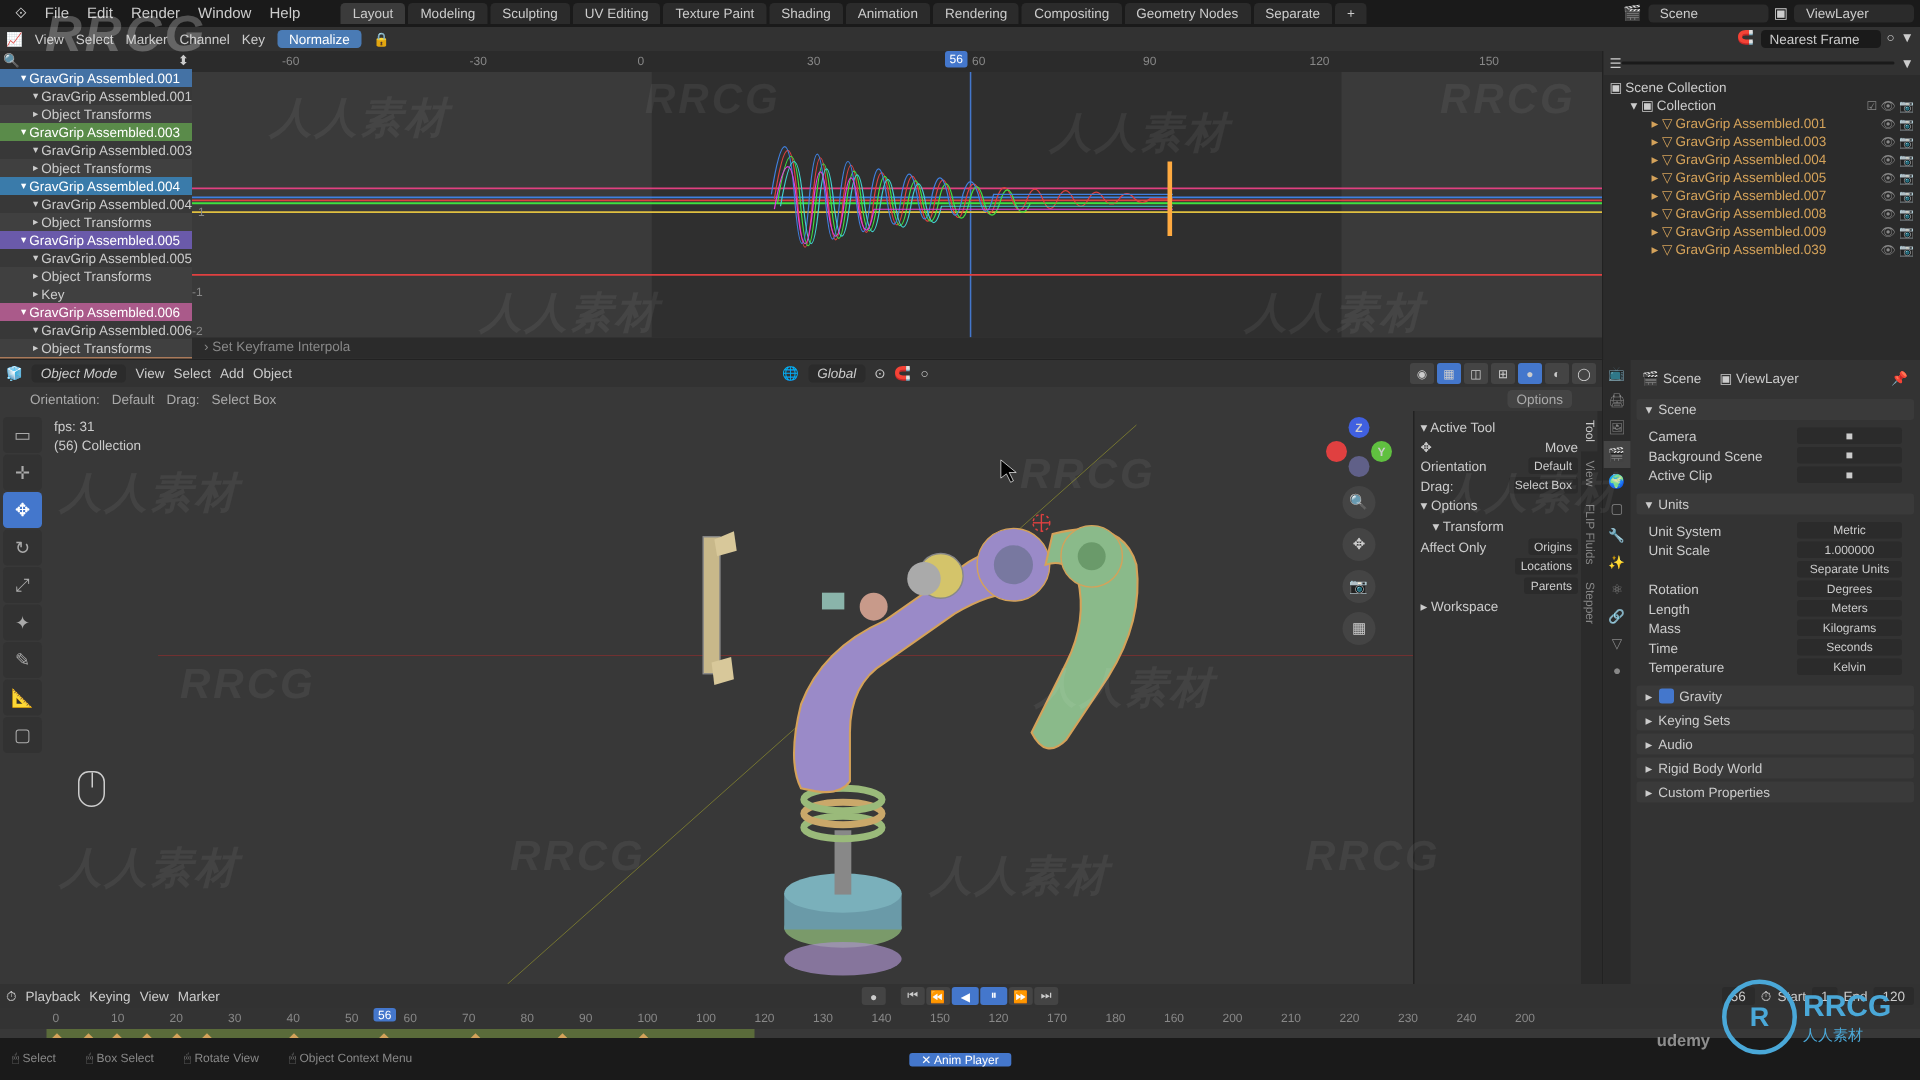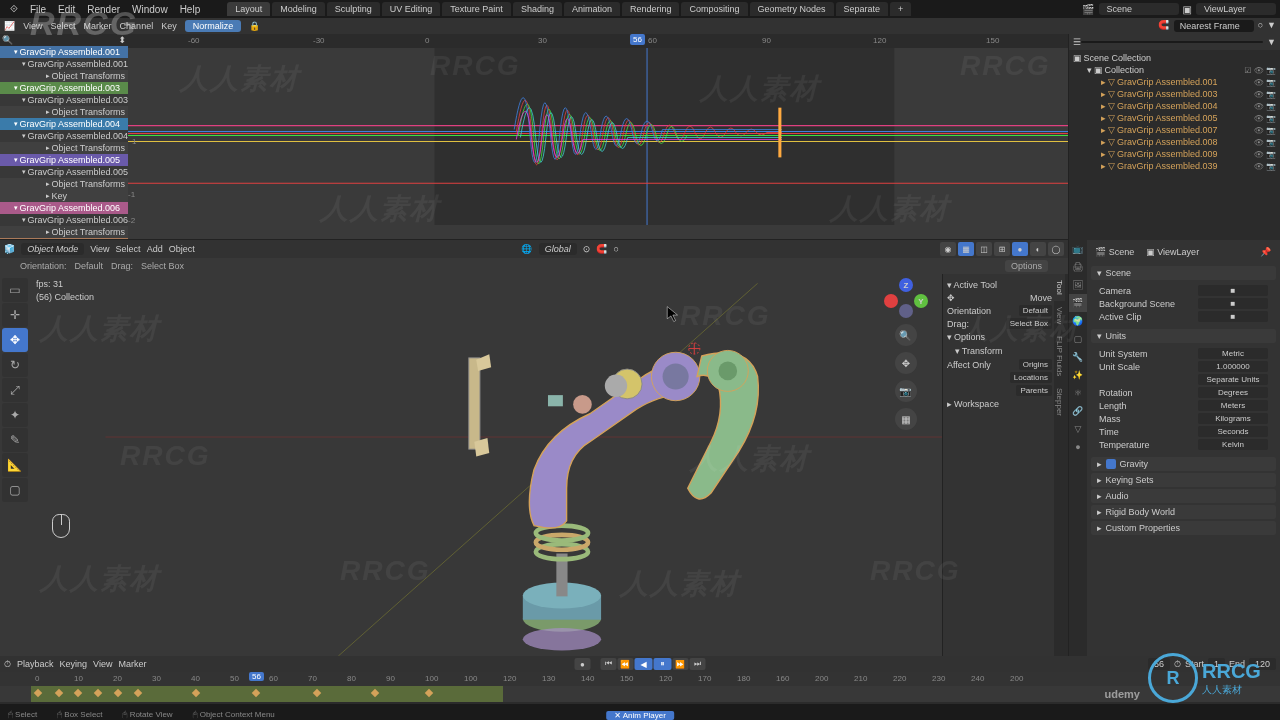--- a/index.html
+++ b/index.html
@@ -24,21 +24,21 @@
 .main { display: flex; height: calc(100% - 34px - 52px - 12px); }
 .left-col { flex: 1; display: flex; flex-direction: column; }
 .right-col { width: 212px; background: #333; display: flex; flex-direction: column; border-left: 1px solid #222; }
 
 
 .graph-area { height: 206px; display: flex; background: #303030; border-bottom: 1px solid #222; position: relative; }
 .graph-tree { width: 128px; background: #2b2b2b; overflow: hidden; font-size: 9px; }
 .graph-tree .tree-item { padding: 1px 2px 1px 14px; white-space: nowrap; overflow: hidden; display: flex; align-items: center; gap: 2px; }
 .graph-tree .tree-item.sel { background: #4472a5; color: #fff; }
 .graph-tree .tree-item.sub { padding-left: 22px; background: #383838; }
-.graph-tree .tree-item.key { padding-left: 46px; background: #404040; }
+.graph-tree .tree-item.key { padding-left: 22px; background: #404040; }
 .graph-tree .tri { font-size: 7px; }
 
 .graph-canvas { flex: 1; position: relative; background: #3a3a3a; overflow: hidden; }
 .graph-ruler { height: 14px; background: #2b2b2b; position: relative; font-size: 8px; color: #888; }
 .graph-ruler .tick { position: absolute; top: 2px; }
 .graph-ruler .playhead { position: absolute; top: 0; background: #4477cc; color: #fff; padding: 1px 3px; font-size: 8px; border-radius: 2px; }
 .graph-plot { position: absolute; top: 14px; left: 0; right: 0; bottom: 14px; }
 .graph-status { position: absolute; bottom: 0; left: 0; right: 0; height: 14px; background: #2b2b2b; padding: 1px 8px; font-size: 9px; color: #888; }
 
 
@@ -111,21 +111,21 @@
 .tl-header .right { margin-left: auto; display: flex; gap: 4px; align-items: center; }
 .tl-header .numfield { background: #2b2b2b; padding: 1px 6px; border-radius: 2px; font-size: 9px; }
 .tl-ruler { height: 14px; background: #333; position: relative; font-size: 8px; color: #888; }
 .tl-ruler .tick { position: absolute; top: 2px; }
 .tl-ruler .playhead { position: absolute; top: 0; background: #4477cc; color: #fff; padding: 0 3px; font-size: 8px; border-radius: 2px; }
 .tl-track { height: 16px; background: #383838; position: relative; }
 .tl-track .key { position: absolute; top: 4px; width: 6px; height: 6px; background: #d4a25a; transform: rotate(45deg); }
 .tl-track .sum { position: absolute; top: 0; bottom: 0; background: #5a6b3a; }
 
 
-.statusbar { height: 16px; background: #1a1a1a; position: absolute; bottom: 0; left: 0; right: 0; display: flex; align-items: flex-end; padding: 0 8px; gap: 20px; font-size: 8px; color: #888; }
+.statusbar { height: 28px; background: #1a1a1a; position: absolute; bottom: 0; left: 0; right: 0; display: flex; align-items: center; padding: 0 8px; gap: 20px; font-size: 8px; color: #888; }
 .statusbar .anim-player { position: absolute; left: 50%; transform: translateX(-50%); background: #4477cc; padding: 0 8px; border-radius: 2px; color: #fff; }
 
 
 .wm { position: absolute; font-size: 28px; font-weight: bold; color: rgba(255,255,255,0.06); pointer-events: none; font-style: italic; letter-spacing: 2px; }
 .udemy { position: absolute; bottom: 20px; right: 140px; font-size: 11px; color: rgba(255,255,255,0.5); font-weight: bold; }
 .rrcg-logo { position: absolute; bottom: 12px; right: 2px; width: 130px; height: 60px; display: flex; align-items: center; gap: 4px; }
 .rrcg-circle { width: 50px; height: 50px; border: 3px solid #4aa8d8; border-radius: 50%; display: flex; align-items: center; justify-content: center; color: #4aa8d8; font-weight: bold; font-size: 18px; }
 .rrcg-text { color: #4aa8d8; font-size: 20px; font-weight: bold; }
 
 .mouse-indicator { position: absolute; left: 52px; bottom: 118px; width: 18px; height: 24px; border: 1.5px solid #ccc; border-radius: 8px 8px 10px 10px; }
@@ -285,20 +285,24 @@
               <path d="M382 88 Q392 25 397 88 Q402 145 407 88 Q412 35 417 88 Q422 135 427 88 Q432 45 437 88 Q442 125 447 88 Q452 52 457 88 Q462 118 467 88 Q472 58 477 88 Q482 112 487 88 Q492 62 497 88 Q502 108 507 88 Q512 66 517 88 Q522 104 527 88 Q532 70 537 88 Q542 100 547 88 L640 88" stroke="#40e040"></path>
               <path d="M378 82 Q388 18 393 82 Q398 148 403 82 Q408 28 413 82 Q418 142 423 82 Q428 38 433 82 Q438 132 443 82 Q448 48 453 82 Q458 122 463 82 Q468 55 473 82 Q478 115 483 82 Q488 60 493 82 Q498 110 503 82 Q508 65 513 82 Q518 105 523 82 L640 82" stroke="#4080e0"></path>
               <path d="M384 90 Q394 30 399 90 Q404 140 409 90 Q414 40 419 90 Q424 130 429 90 Q434 48 439 90 Q444 124 449 90 Q454 54 459 90 Q464 118 469 90 Q474 60 479 90 Q484 112 489 90 L640 90" stroke="#40d0d0"></path>
               <path d="M380 92 Q390 35 395 92 Q400 138 405 92 Q410 42 415 92 Q420 128 425 92 Q430 50 435 92 Q440 120 445 92 L640 92" stroke="#e040e0"></path>
             </g>
             <line x1="638" y1="60" x2="638" y2="110" stroke="#ffaa40" stroke-width="3"></line>
           </svg>
           <div style="position:absolute;left:4px;top:50%;font-size:8px;color:#888">1</div>
           <div style="position:absolute;left:0px;top:80%;font-size:8px;color:#888">-1</div>
           <div style="position:absolute;left:0px;top:95%;font-size:8px;color:#888">-2</div>
+        </div>
+        <div class="graph-status">
+          <span>›</span>
+          <span>Set Keyframe Interpola</span>
         </div>
       </div>
     </div>
 
     <div class="viewport-area">
       <div class="vp-header">
         <span>🧊</span>
         <span class="mode">Object Mode</span>
         <span>View</span>
         <span>Select</span>

